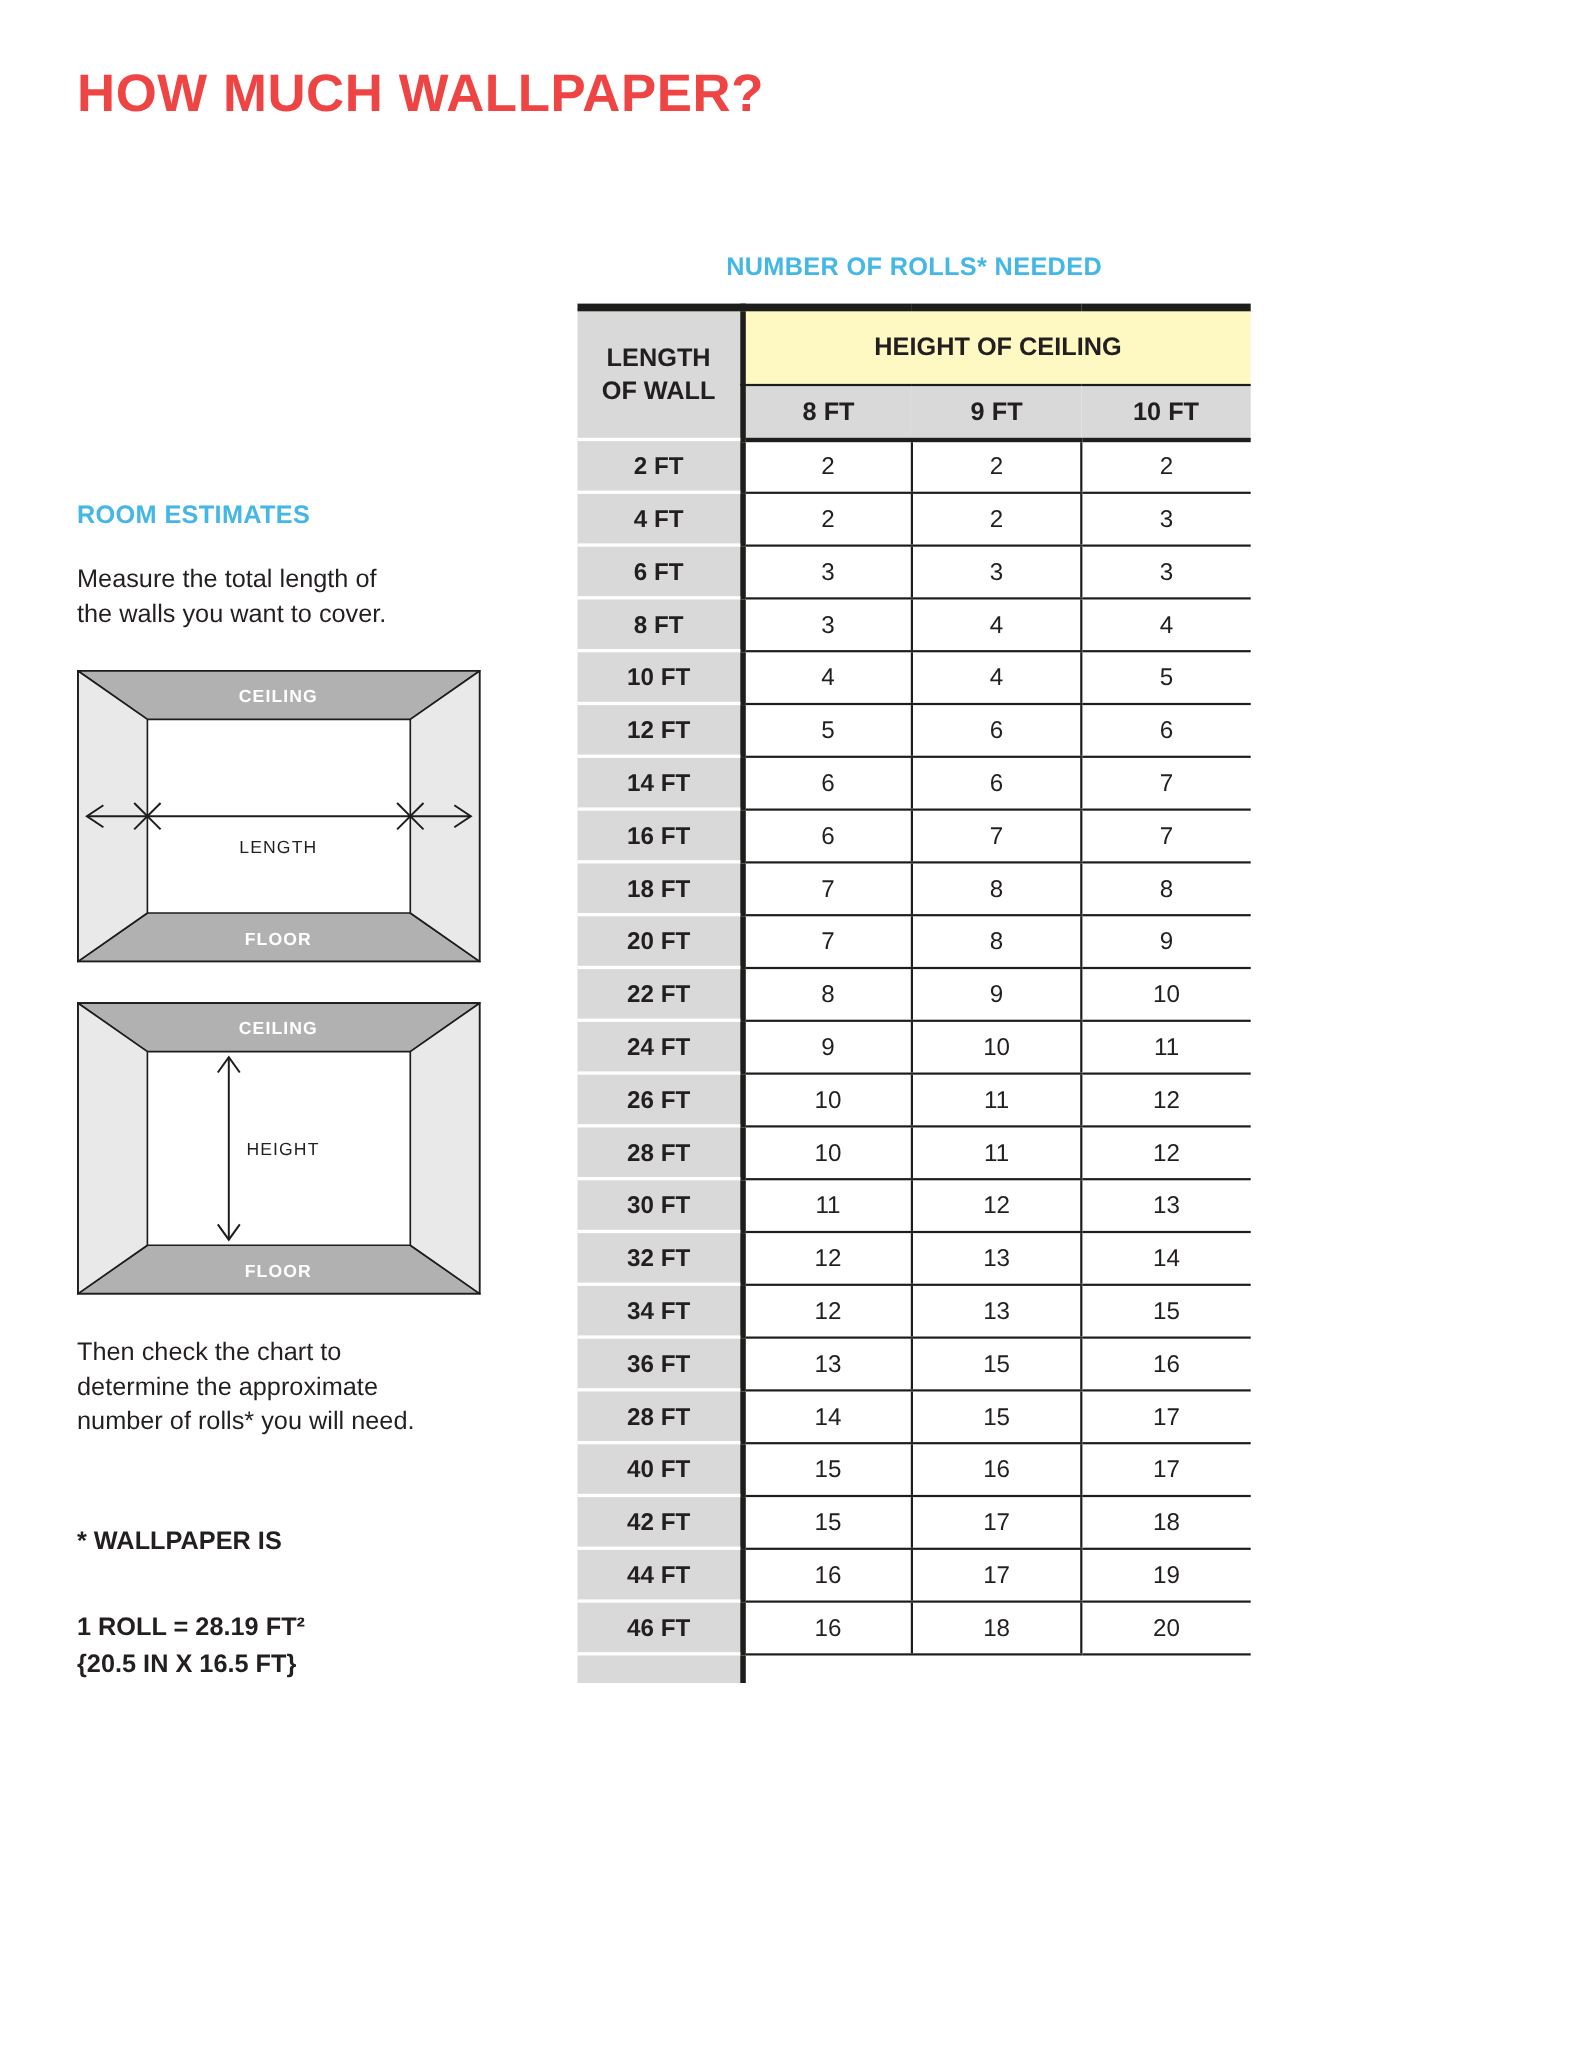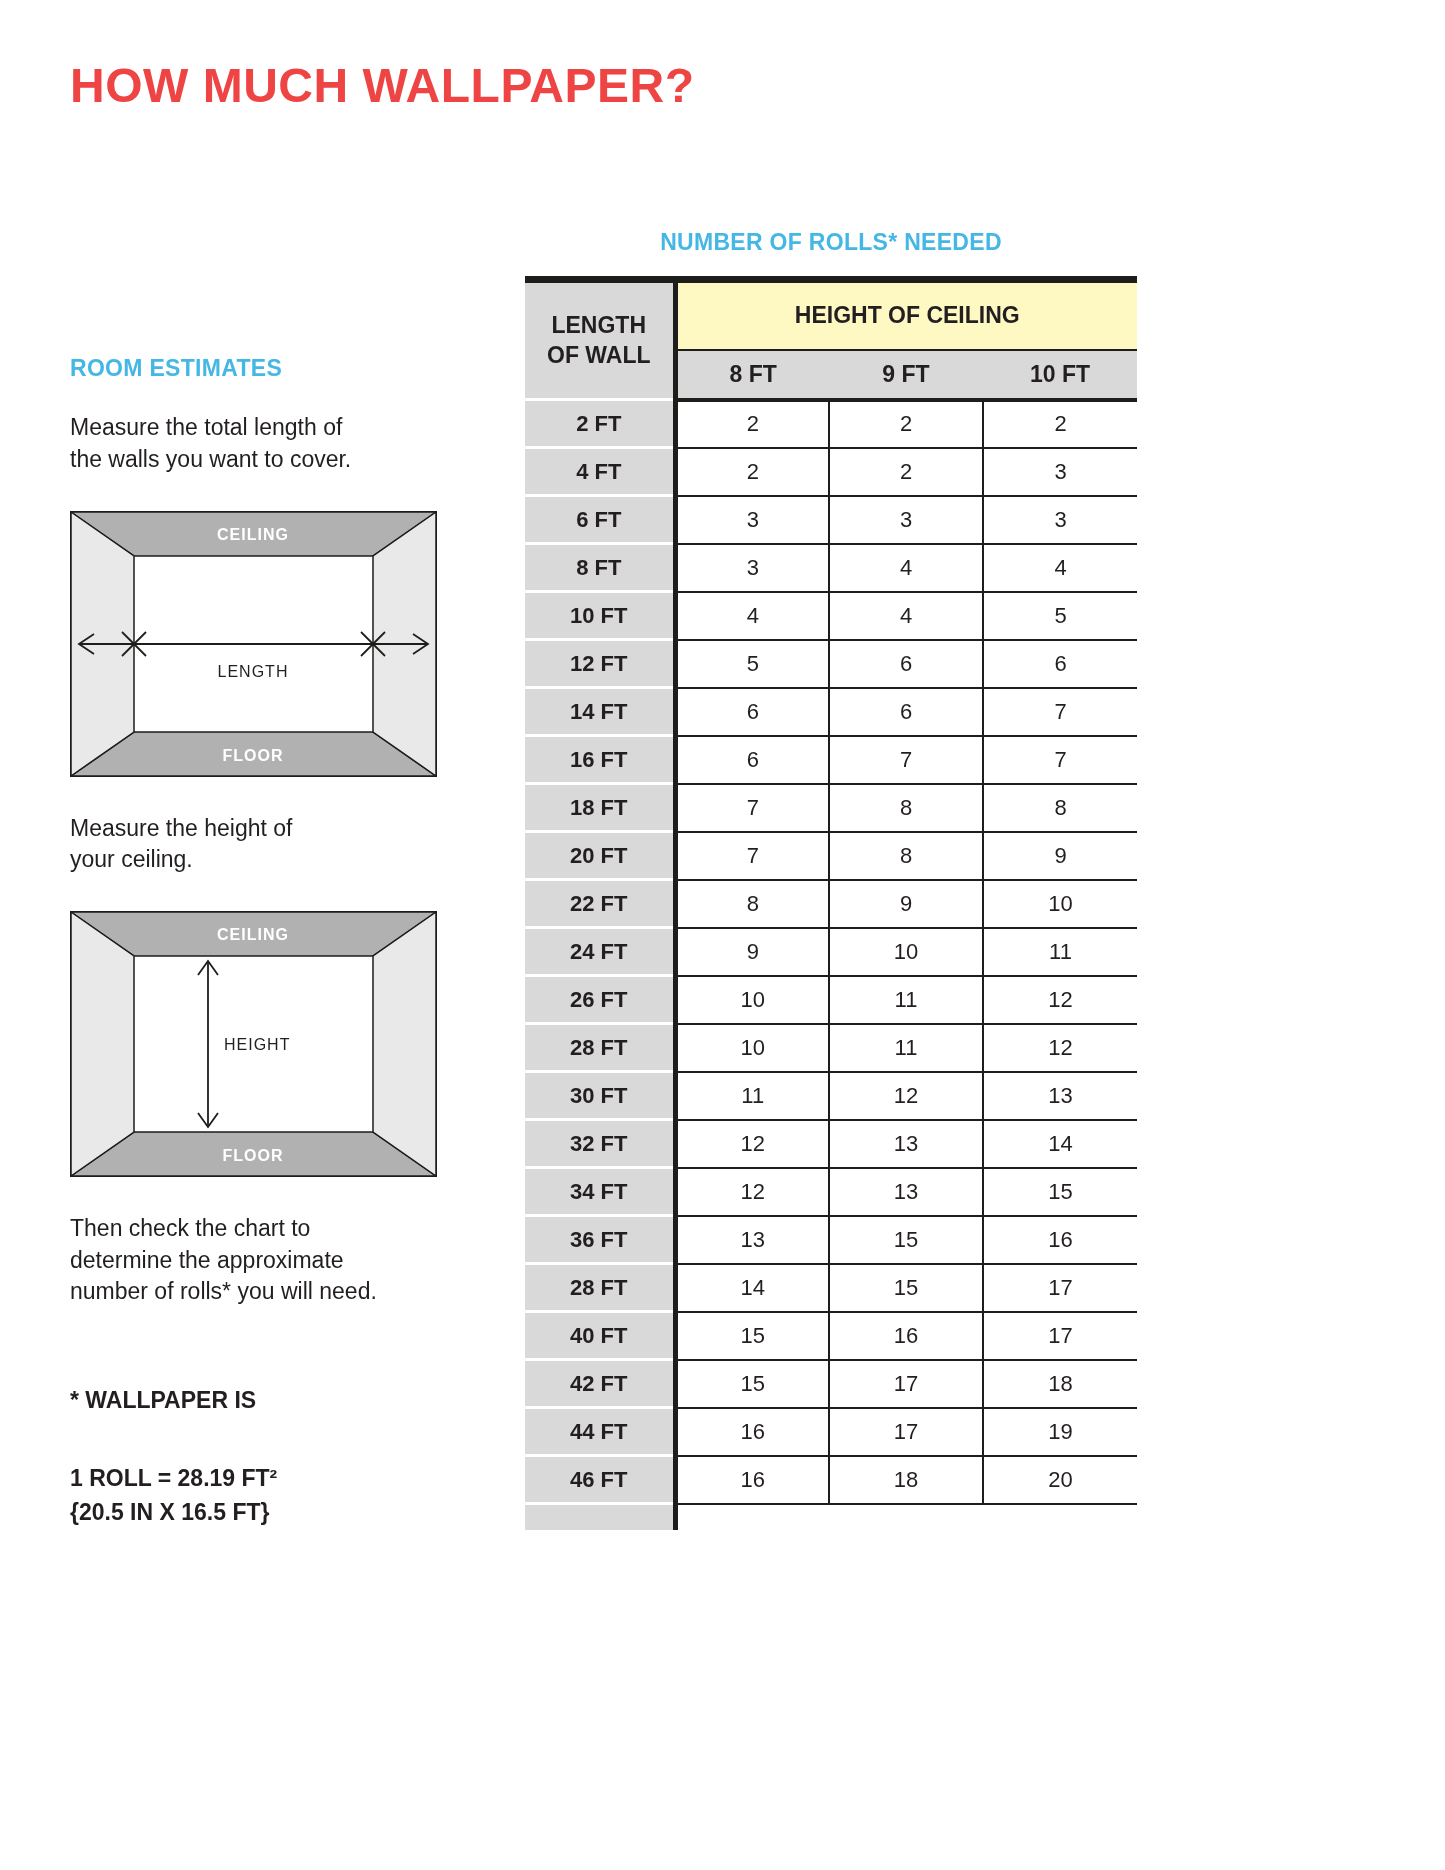--- a/index.html
+++ b/index.html
@@ -136,24 +136,20 @@
         <polyline points="24,123 9,133 24,143"></polyline>
         <polyline points="343,123 358,133 343,143"></polyline>
         <line x1="52" y1="121" x2="76" y2="145"></line>
         <line x1="52" y1="145" x2="76" y2="121"></line>
         <line x1="291" y1="121" x2="315" y2="145"></line>
         <line x1="291" y1="145" x2="315" y2="121"></line>
       </g>
       <text x="183" y="166" text-anchor="middle" font-size="16" letter-spacing="1" fill="#231f20">LENGTH</text>
     </svg>
 
-    <p class="body-text">
-      <span>Measure the height of</span><br>
-      <span>your ceiling.</span>
-    </p>
 
     <svg class="diagram" width="367" height="266" viewBox="0 0 367 266">
       <rect x="1" y="1" width="365" height="264" fill="#ffffff" stroke="#1d1d1b" stroke-width="2"></rect>
       <polygon points="1,1 366,1 303,45 64,45" fill="#b1b1b1" stroke="#1d1d1b" stroke-width="1.5"></polygon>
       <polygon points="1,265 366,265 303,221 64,221" fill="#b1b1b1" stroke="#1d1d1b" stroke-width="1.5"></polygon>
       <polygon points="1,1 64,45 64,221 1,265" fill="#e9e9e9" stroke="#1d1d1b" stroke-width="1.5"></polygon>
       <polygon points="366,1 303,45 303,221 366,265" fill="#e9e9e9" stroke="#1d1d1b" stroke-width="1.5"></polygon>
       <text x="183" y="29" text-anchor="middle" font-size="16" font-weight="bold" letter-spacing="1" fill="#ffffff">CEILING</text>
       <text x="183" y="250" text-anchor="middle" font-size="16" font-weight="bold" letter-spacing="1" fill="#ffffff">FLOOR</text>
       <g stroke="#1d1d1b" stroke-width="1.8" fill="none">

